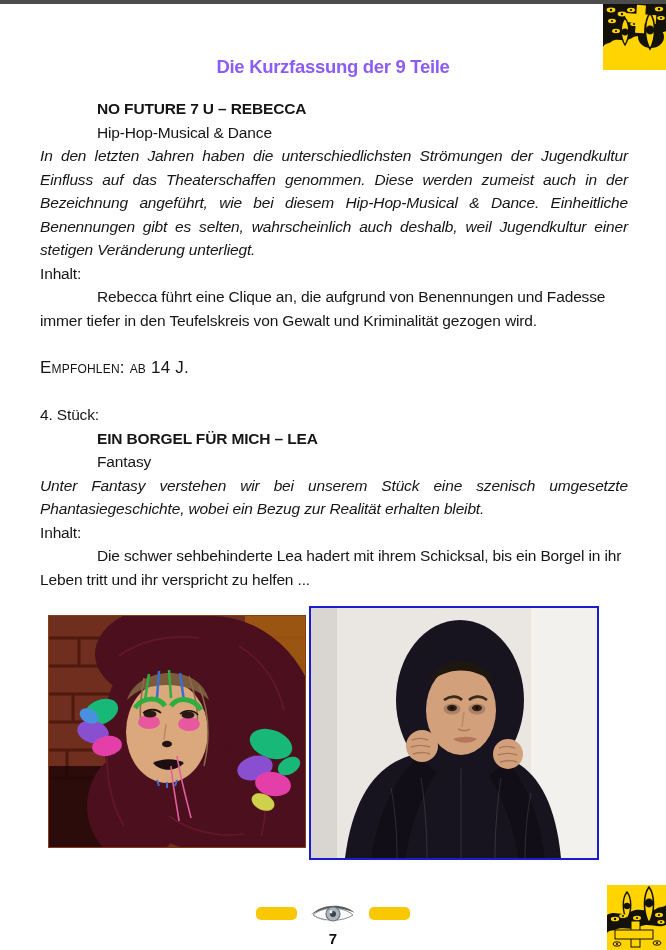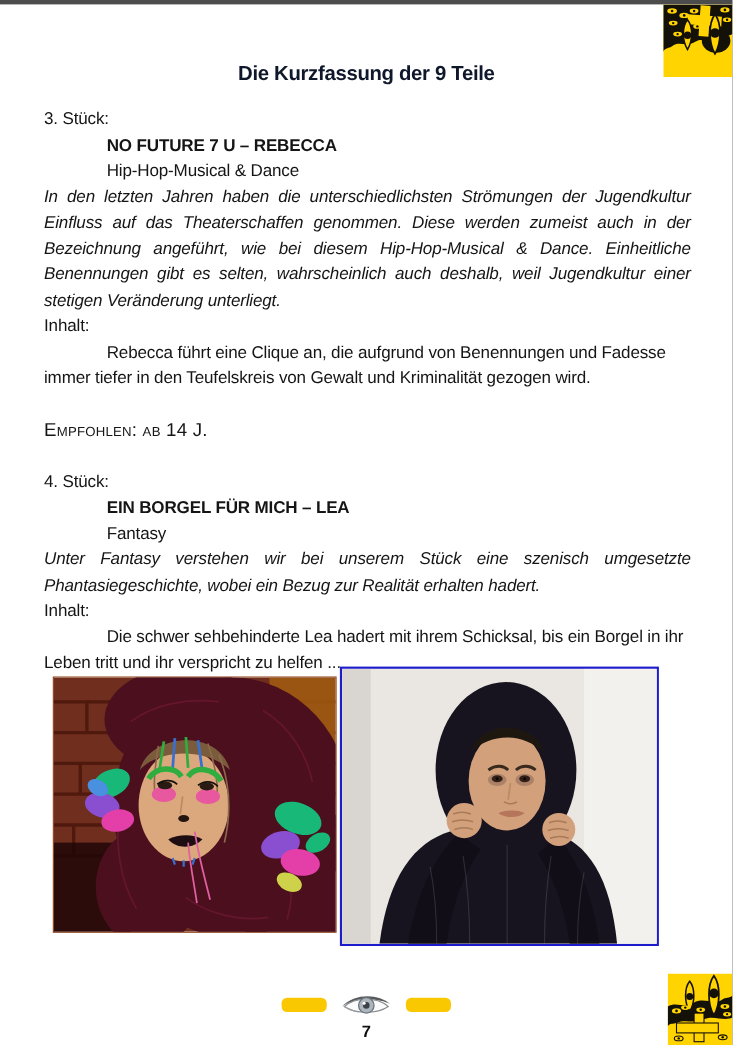--- a/index.html
+++ b/index.html
@@ -6,21 +6,21 @@
   .page{
     position:relative;width:666px;height:950px;margin:0 auto;background:#ffffff;
     font-family:"Liberation Sans",sans-serif;color:#1a1a1a;overflow:hidden;
   }
   .topbar{position:absolute;left:0;top:0;width:666px;height:4px;background:#4c4c4c;}
   .corner-logo{position:absolute;line-height:0;}
   .corner-logo.top{right:0;top:4px;width:63px;height:66px;}
   .corner-logo.bottom{right:0;bottom:0;width:59px;height:65px;}
   .page-title{
     position:absolute;top:56px;left:0;width:666px;margin:0;text-align:center;
-    font-size:18.5px;font-weight:bold;letter-spacing:-0.3px;color:#0f172a;
+    font-size:18.5px;font-weight:bold;letter-spacing:-0.3px;color:#8b5cf6;
   }
   .content{
     position:absolute;left:40px;top:97px;width:588px;
     font-size:15.5px;line-height:23.5px;letter-spacing:-0.15px;color:#151515;
   }
   .content p{margin:0;}
   .piece-title{font-weight:bold;padding-left:57px;}
   .genre{padding-left:57px;}
   .desc{font-style:italic;text-align:justify;}
   .inhalt-label{text-underline-offset:3px;}
@@ -82,34 +82,33 @@
           <circle cx="31" cy="20" r="1.1"></circle>
       </g>
     </svg>
   </div>
 
   <h1 class="page-title">Die Kurzfassung der 9 Teile</h1>
 
   <div class="content">
 
     <section>
-      <p>3. Stück:</p>
       <p class="piece-title">NO FUTURE 7 U – REBECCA</p>
       <p class="genre">Hip-Hop-Musical &amp; Dance</p>
       <p class="desc">In den letzten Jahren haben die unterschiedlichsten Strömungen der Jugendkultur Einfluss auf das Theaterschaffen genommen. Diese werden zumeist auch in der Bezeichnung angeführt, wie bei diesem Hip-Hop-Musical &amp; Dance. Einheitliche Benennungen gibt es selten, wahrscheinlich auch deshalb, weil Jugendkultur einer stetigen Veränderung unterliegt.</p>
       <p><span class="inhalt-label">Inhalt:</span></p>
       <p class="inhalt">Rebecca führt eine Clique an, die aufgrund von Benennungen und Fadesse immer tiefer in den Teufelskreis von Gewalt und Kriminalität gezogen wird.</p>
       <p class="recommend">Empfohlen: ab 14 J.</p>
     </section>
 
     <section class="section-4">
       <p>4. Stück:</p>
       <p class="piece-title">EIN BORGEL FÜR MICH – LEA</p>
       <p class="genre">Fantasy</p>
-      <p class="desc">Unter Fantasy verstehen wir bei unserem Stück eine szenisch umgesetzte Phantasiegeschichte, wobei ein Bezug zur Realität erhalten hadert.</p>
+      <p class="desc">Unter Fantasy verstehen wir bei unserem Stück eine szenisch umgesetzte Phantasiegeschichte, wobei ein Bezug zur Realität erhalten bleibt.</p>
       <p><span class="inhalt-label">Inhalt:</span></p>
       <p class="inhalt">Die schwer sehbehinderte Lea hadert mit ihrem Schicksal, bis ein Borgel in ihr Leben tritt und ihr verspricht zu helfen ...</p>
     </section>
 
   </div>
 
   <figure class="photo photo-left" style="margin:0;" aria-label="Darstellerin mit buntem Fantasie-Make-up und dunkelroter Federboa vor Ziegelwand">
     <svg width="256" height="231" viewBox="0 0 256 231" preserveAspectRatio="none">
       <rect width="256" height="231" fill="#6f2e1e"></rect>
       <g stroke="#50190e" stroke-width="3">

